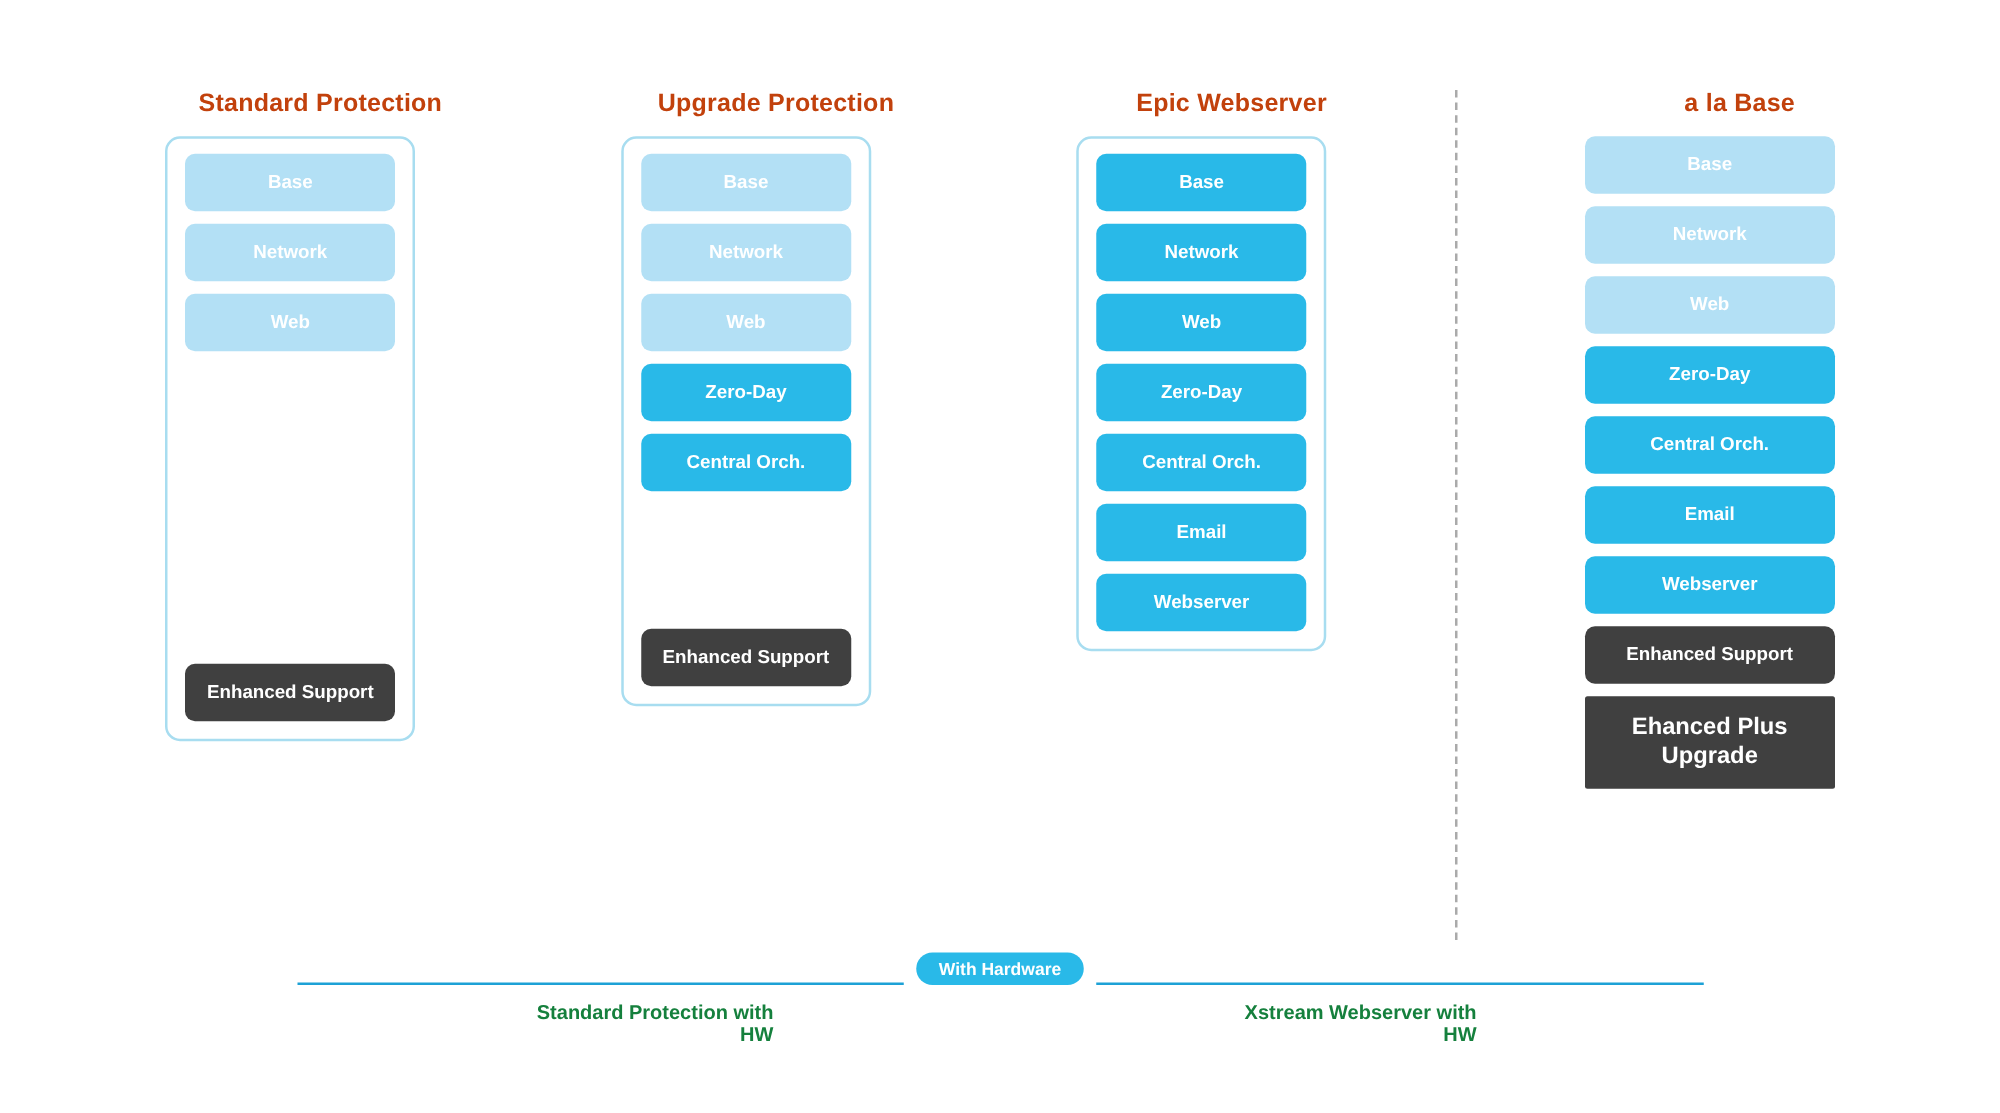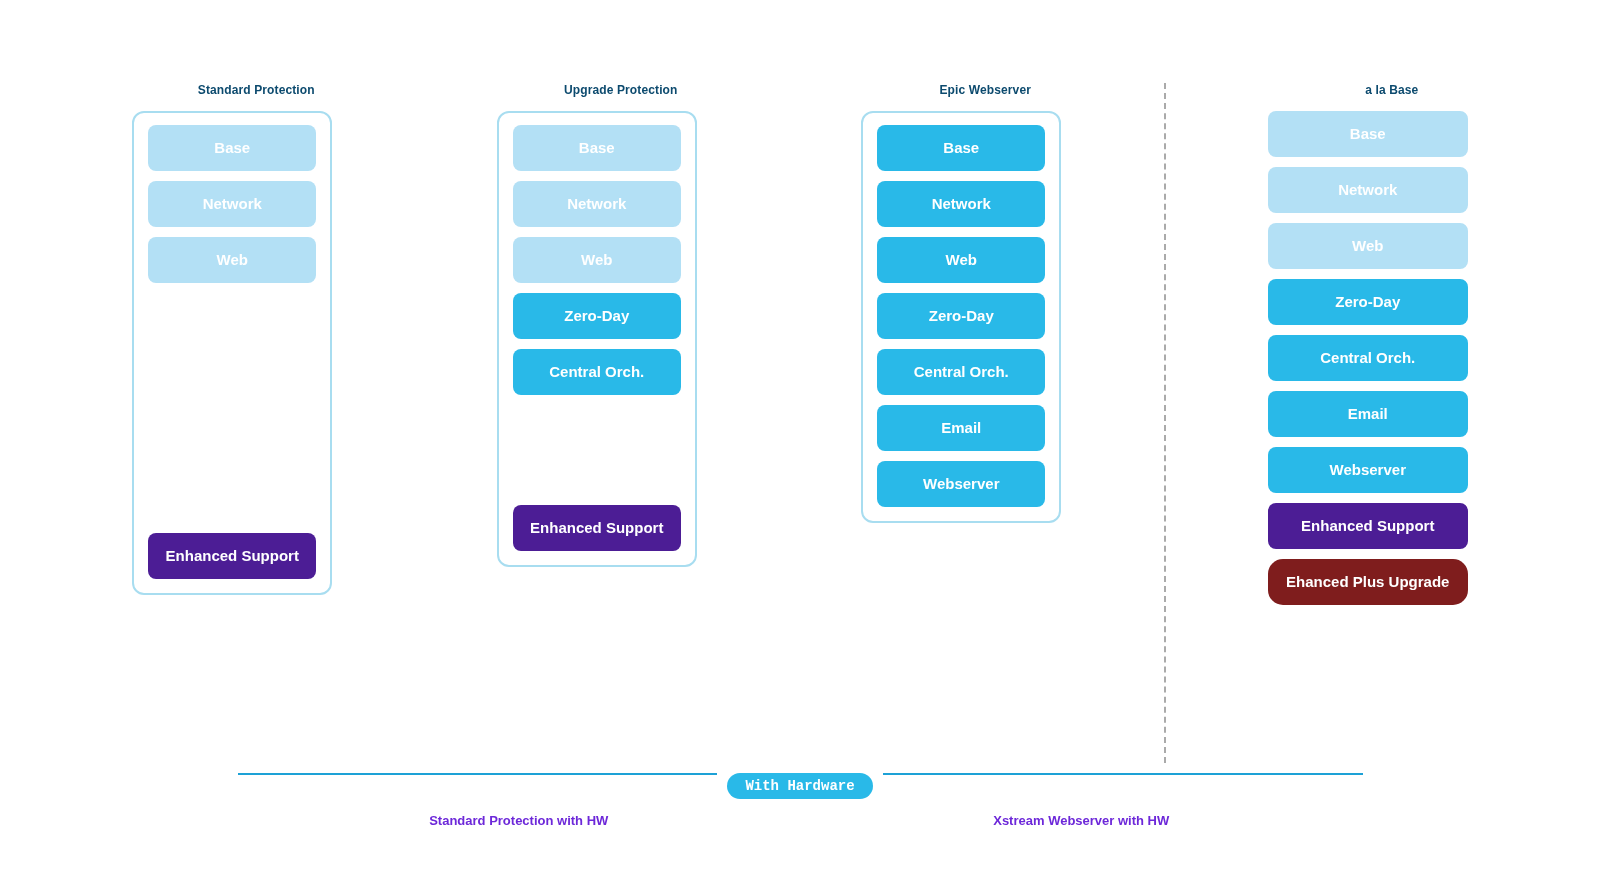--- a/index.html
+++ b/index.html
@@ -28,23 +28,23 @@
       padding: 20px 0 0 0;
     }
     .column {
       display: flex;
       flex-direction: column;
       align-items: center;
       flex: 1;
       position: relative;
     }
     .column-title {
-      font-size: 12px;
-      font-weight: 700;
-      color: #0c4a6e;
+      font-size: 20px;
+      font-weight: 700;
+      color: #c2410c;
       text-align: center;
       margin-bottom: 14px;
       letter-spacing: 0.01em;
       margin-left: 48px;
     }
     .column-box {
       border: 2px solid #a8ddf0;
       border-radius: 12px;
       padding: 12px 14px 14px 14px;
       display: flex;
@@ -60,21 +60,21 @@
       border-radius: 8px;
       padding: 14px 10px;
       font-size: 15px;
       font-weight: 700;
       text-align: center;
       width: 100%;
       cursor: pointer;
       line-height: 1.2;
     }
     .btn-dark {
-      background: #4c1d95;
+      background: #404040;
       color: #fff;
       border: none;
       border-radius: 8px;
       padding: 14px 10px;
       font-size: 15px;
       font-weight: 700;
       text-align: center;
       width: 100%;
       cursor: pointer;
       line-height: 1.2;
@@ -109,25 +109,24 @@
     .hardware-section {
       width: 100%;
       display: flex;
       flex-direction: column;
       align-items: center;
       margin-top: 10px;
       position: relative;
     }
     .hardware-divider-row {
       display: flex;
-      align-items: flex-start;
+      align-items: flex-end;
       width: 75%;
       margin: 0 auto;
       position: relative;
-      font-family: Liberation Mono, monospace;
     }
     .hardware-line {
       flex: 1;
       height: 2px;
       background: #1da1d6;
     }
     .hardware-badge {
       background: #29b9e8;
       color: #fff;
       font-size: 14px;
@@ -138,24 +137,24 @@
       margin: 0 10px;
     }
     .hw-labels-row {
       display: flex;
       flex-direction: row;
       width: 75%;
       justify-content: space-around;
       margin-top: 14px;
     }
     .hw-label {
-      font-size: 13px;
-      font-weight: 700;
-      color: #6d28d9;
-      text-align: center;
+      font-size: 16px;
+      font-weight: 700;
+      color: #15803d;
+      text-align: right;
       width: 200px;
     }
     .column-inner {
       display: flex;
       flex-direction: column;
       gap: 10px;
       width: 200px;
       flex: 1;
     }
     .col-with-support {
@@ -244,21 +243,21 @@
       <div class="column-inner">
         <button class="btn-light">Base</button>
         <button class="btn-light">Network</button>
         <button class="btn-light">Web</button>
         <button class="btn-medium">Zero-Day</button>
         <button class="btn-medium">Central Orch.</button>
         <button class="btn-medium">Email</button>
         <button class="btn-medium">Webserver</button>
         <button class="btn-dark">Enhanced
 Support</button>
-        <button style="background:#7f1d1d; color:#fff; border:none; border-radius:15px; padding:14px 10px; font-size:15px; font-weight:700; text-align:center; width:100%; cursor:pointer; line-height:1.2;">Ehanced
+        <button style="background:#404040; color:#fff; border:none; border-radius:2px; padding:14px 10px; font-size:19px; font-weight:700; text-align:center; width:100%; cursor:pointer; line-height:1.2;">Ehanced
 Plus Upgrade</button>
       </div>
     </div>
   </div>
 
   <div class="hardware-section">
     <div class="hardware-divider-row">
       <div class="hardware-line"></div>
       <div class="hardware-badge">With Hardware</div>
       <div class="hardware-line"></div>

